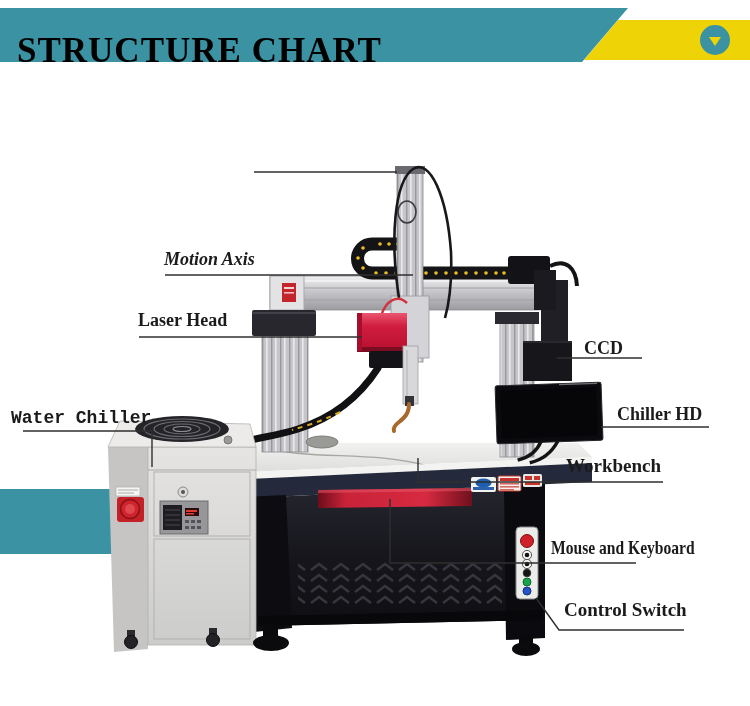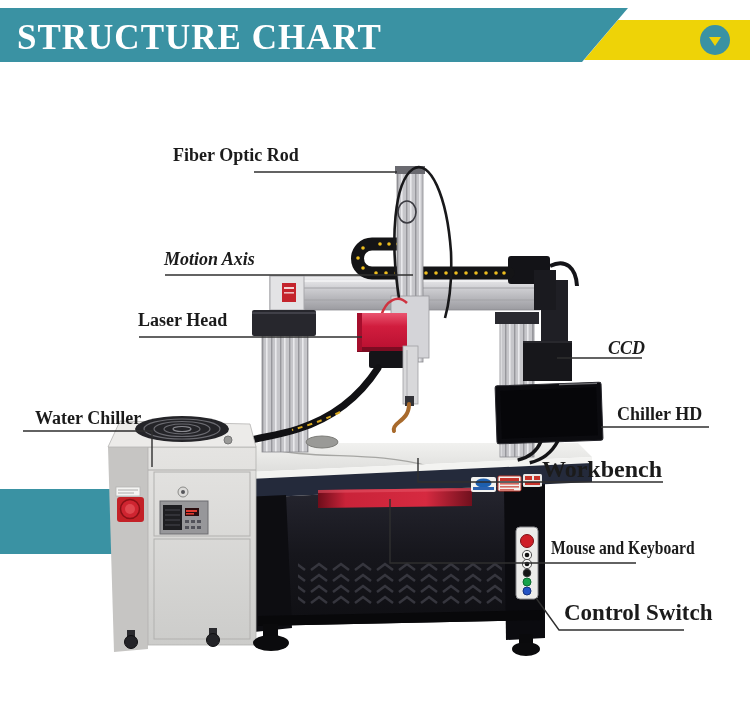--- a/index.html
+++ b/index.html
@@ -12,48 +12,48 @@
     position:absolute;left:584px;top:20px;width:166px;height:40px;
     clip-path:polygon(34px 0,100% 0,100% 100%,0 100%);
     z-index:3;
   }
   .banner-teal{
     position:absolute;left:0;top:8px;width:628px;height:54px;
     clip-path:polygon(0 0,100% 0,calc(100% - 46px) 100%,0 100%);
     z-index:4;
   }
   .banner-title{
-    position:absolute;left:17px;top:3px;line-height:54px;
-    font-size:35px;font-weight:700;color:#ffffff;letter-spacing:1px;
+    position:absolute;left:17px;top:16px;line-height:54px;
+    font-size:35px;font-weight:700;color:#000000;letter-spacing:1px;
     white-space:nowrap;
   }
   .banner-circle{
     position:absolute;left:700px;top:25px;width:30px;height:30px;border-radius:50%;
     display:flex;align-items:center;justify-content:center;z-index:5;
   }
   .tri-down{width:0;height:0;border-left:6px solid transparent;
     border-right:6px solid transparent;border-top:9px solid #eed307;margin-top:2px;}
   
   .side-block{position:absolute;left:0;top:489px;width:112px;height:65px;z-index:1;}
   
   #machine-svg{position:absolute;left:0;top:0;z-index:2;}
   
   .part-label{
     position:absolute;z-index:6;font-weight:700;font-size:18px;color:#1b1b1b;
     white-space:nowrap;line-height:1.1;
   }
   .lbl-fiber{left:173px;top:146px;}
   .lbl-motion{left:164px;top:250px;font-style:italic;}
   .lbl-laser{left:138px;top:311px;font-family:Liberation Serif, serif;}
-  .lbl-chiller{left:35px;top:409px;}
-  .lbl-ccd{left:608px;top:339px;font-style:italic;}
+  .lbl-chiller{left:11px;top:409px;font-family:Liberation Mono, monospace;}
+  .lbl-ccd{left:584px;top:339px;}
   .lbl-display{left:617px;top:405px;}
-  .lbl-workbench{left:542px;top:456px;font-size:24px;}
+  .lbl-workbench{left:566px;top:456px;font-size:19px;}
   .lbl-mouse{left:551px;top:538px;font-size:19px;transform:scaleX(.82);transform-origin:left top;}
-  .lbl-control{left:564px;top:600px;font-size:23px;}
+  .lbl-control{left:564px;top:600px;font-size:19px;}
 </style>
 </head>
 <body>
 
 <div id="stage">
 
   <div class="ribbon-yellow" style="background:#eed307;"></div>
   <div class="banner-teal" style="background:#3a92a3;">
     <div class="banner-title">STRUCTURE CHART</div>
   </div>
@@ -313,21 +313,20 @@
       <path d="M139,337 H362"></path>
       <path d="M23,431 H152 V467"></path>
       <path d="M557,358 H642"></path>
       <path d="M601,427 H709"></path>
       <path d="M418,458 V482 H663"></path>
       <path d="M390,499 V563 H636"></path>
       <path d="M536,598 L559,630 H684"></path>
     </g>
   </svg>
 
-  <div class="part-label lbl-fiber">Fiber Optic Rod</div>
   <div class="part-label lbl-motion">Motion Axis</div>
   <div class="part-label lbl-laser">Laser Head</div>
   <div class="part-label lbl-chiller">Water Chiller</div>
   <div class="part-label lbl-ccd">CCD</div>
   <div class="part-label lbl-display">Chiller HD</div>
   <div class="part-label lbl-workbench">Workbench</div>
   <div class="part-label lbl-mouse">Mouse and Keyboard</div>
   <div class="part-label lbl-control">Control Switch</div>
 
 </div>

